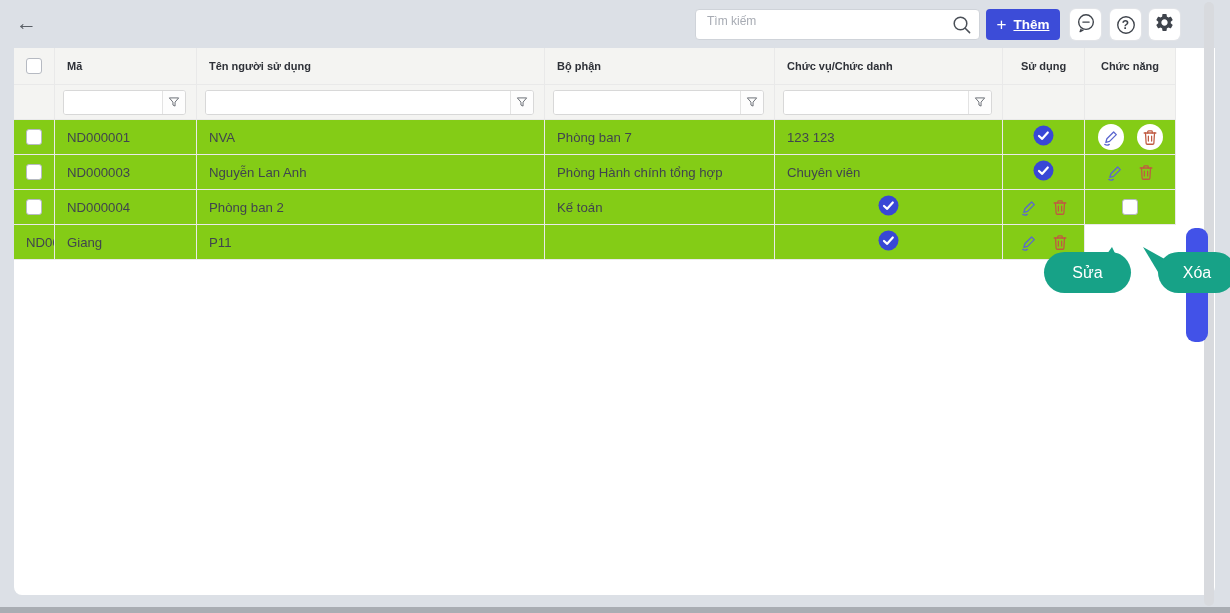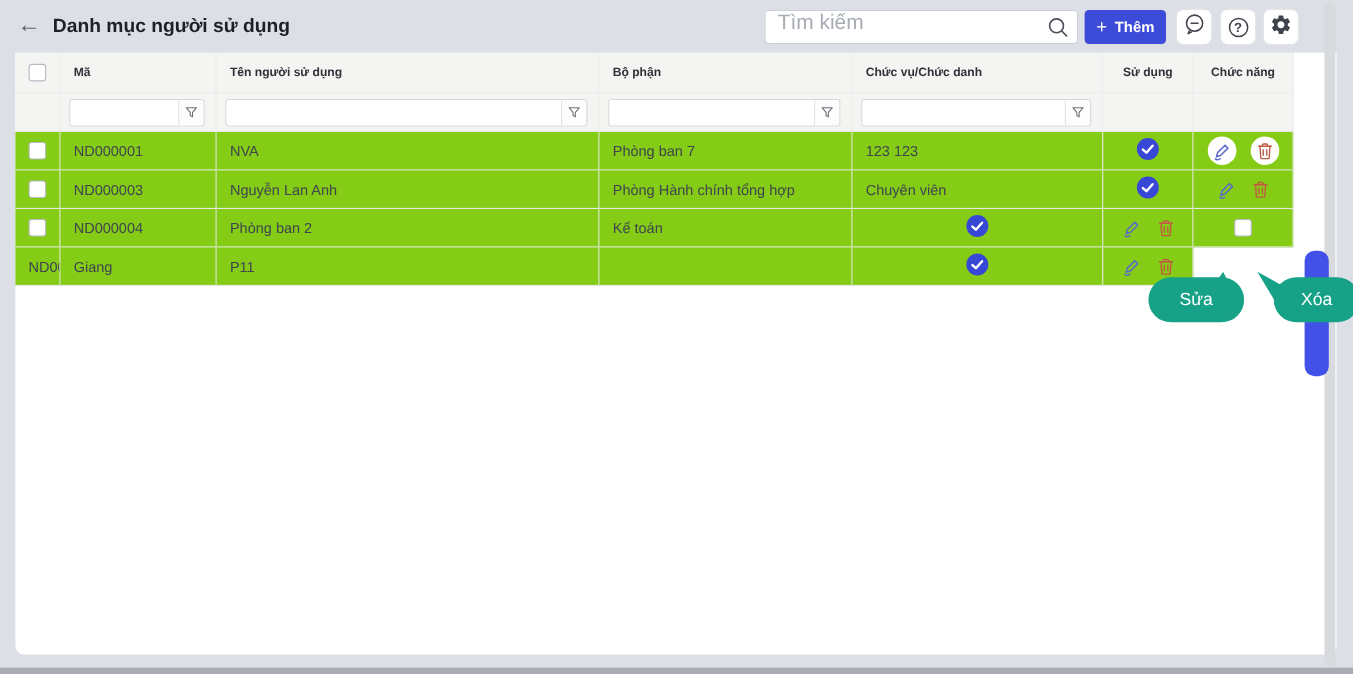--- a/index.html
+++ b/index.html
@@ -5,26 +5,26 @@
   * { margin:0; padding:0; box-sizing:border-box; }
   html,body { width:1230px; height:613px; }
   body { font-family:"Liberation Sans", sans-serif; background:#dce0e6; position:relative; overflow:hidden; }
   #page { position:absolute; inset:0; width:1230px; height:613px; overflow:hidden; }
 
   
   .topbar { position:absolute; left:0; top:0; width:100%; height:48px; }
   .back { position:absolute; left:16px; top:10px; font-size:21px; color:#5a5f66; cursor:pointer; line-height:26px; }
   .title { position:absolute; left:48px; top:13px; font-size:17.5px; font-weight:bold; color:#1d2027; }
   .search-wrap { position:absolute; left:695px; top:9px; width:285px; height:31px; background:#fff; border:1px solid #cfd3d9; border-radius:4px; }
-  .search-wrap input { position:absolute; left:0; top:0; width:252px; height:21px; border:none; outline:none; background:transparent; padding:0 6px 0 11px; font-size:19px; color:#3c4048; font-family:"Liberation Sans",sans-serif; }
+  .search-wrap input { position:absolute; left:0; top:0; width:252px; height:21px; border:none; outline:none; background:transparent; padding:0 6px 0 11px; font-size:12px; color:#3c4048; font-family:"Liberation Sans",sans-serif; }
   .search-wrap input::placeholder { color:#a7abb3; }
   .search-ic { position:absolute; right:6px; top:4px; }
   .btn-add { position:absolute; left:986px; top:9px; width:74px; height:31px; background:#3c4cd8; border-radius:4px; color:#fff; display:flex; align-items:center; justify-content:center; gap:7px; cursor:pointer; }
   .btn-add .plus { font-size:17px; font-weight:normal; line-height:17px; }
-  .btn-add .lbl { font-size:13.5px; font-weight:bold; }
+  .btn-add .lbl { font-size:13.5px; font-weight:bold;text-decoration:underline; }
   .icon-btn { position:absolute; top:9px; width:31px; height:31px; background:#fff; border-radius:6px; box-shadow:0 0 0 1px #e2e4e8; display:flex; align-items:center; justify-content:center; cursor:pointer; }
 
   
   .panel { position:absolute; left:14px; top:48px; width:1201px; height:547px; background:#fff; border-radius:0 0 8px 8px; }
   .tbl { display:grid; grid-template-columns:41px 142px 348px 230px 228px 82px 91px; width:1162px; }
   .cell { border-right:1px solid #e9e9e9; border-bottom:1px solid #e9e9e9; display:flex; align-items:center; padding:0 12px; height:35px; font-size:13.2px; color:#40454e; background:#84cc16; white-space:nowrap; overflow:hidden; }
   .hcell { height:37px; background:#f4f4f2; font-weight:bold; font-size:11px; color:#2e3138; }
   .fcell { background:#f4f4f2; padding:0 10px 0 8px; }
   .ccell { justify-content:center; padding:0; }
   .hl { background:#84cc16; }
@@ -49,21 +49,20 @@
 
   .bottom-strip { position:absolute; left:0; bottom:0; width:100%; height:6px; background:#a9adb3; }
 </style>
 </head>
 <body>
 
 <div id="page">
 
   <div class="topbar">
     <div class="back"><span>←</span></div>
-    <div class="title">Danh mục người sử dụng</div>
 
     <div class="search-wrap">
       <input type="text" placeholder="Tìm kiếm" style="">
       <span class="search-ic">
         <svg width="22" height="22" viewBox="0 0 22 22">
             <circle cx="9.5" cy="9.5" r="6.3" fill="none" stroke="#4a4f57" stroke-width="1.5"></circle>
             <line x1="14.2" y1="14.2" x2="18.6" y2="18.6" stroke="#4a4f57" stroke-width="1.5" stroke-linecap="round"></line>
           </svg>
       </span>
     </div>

